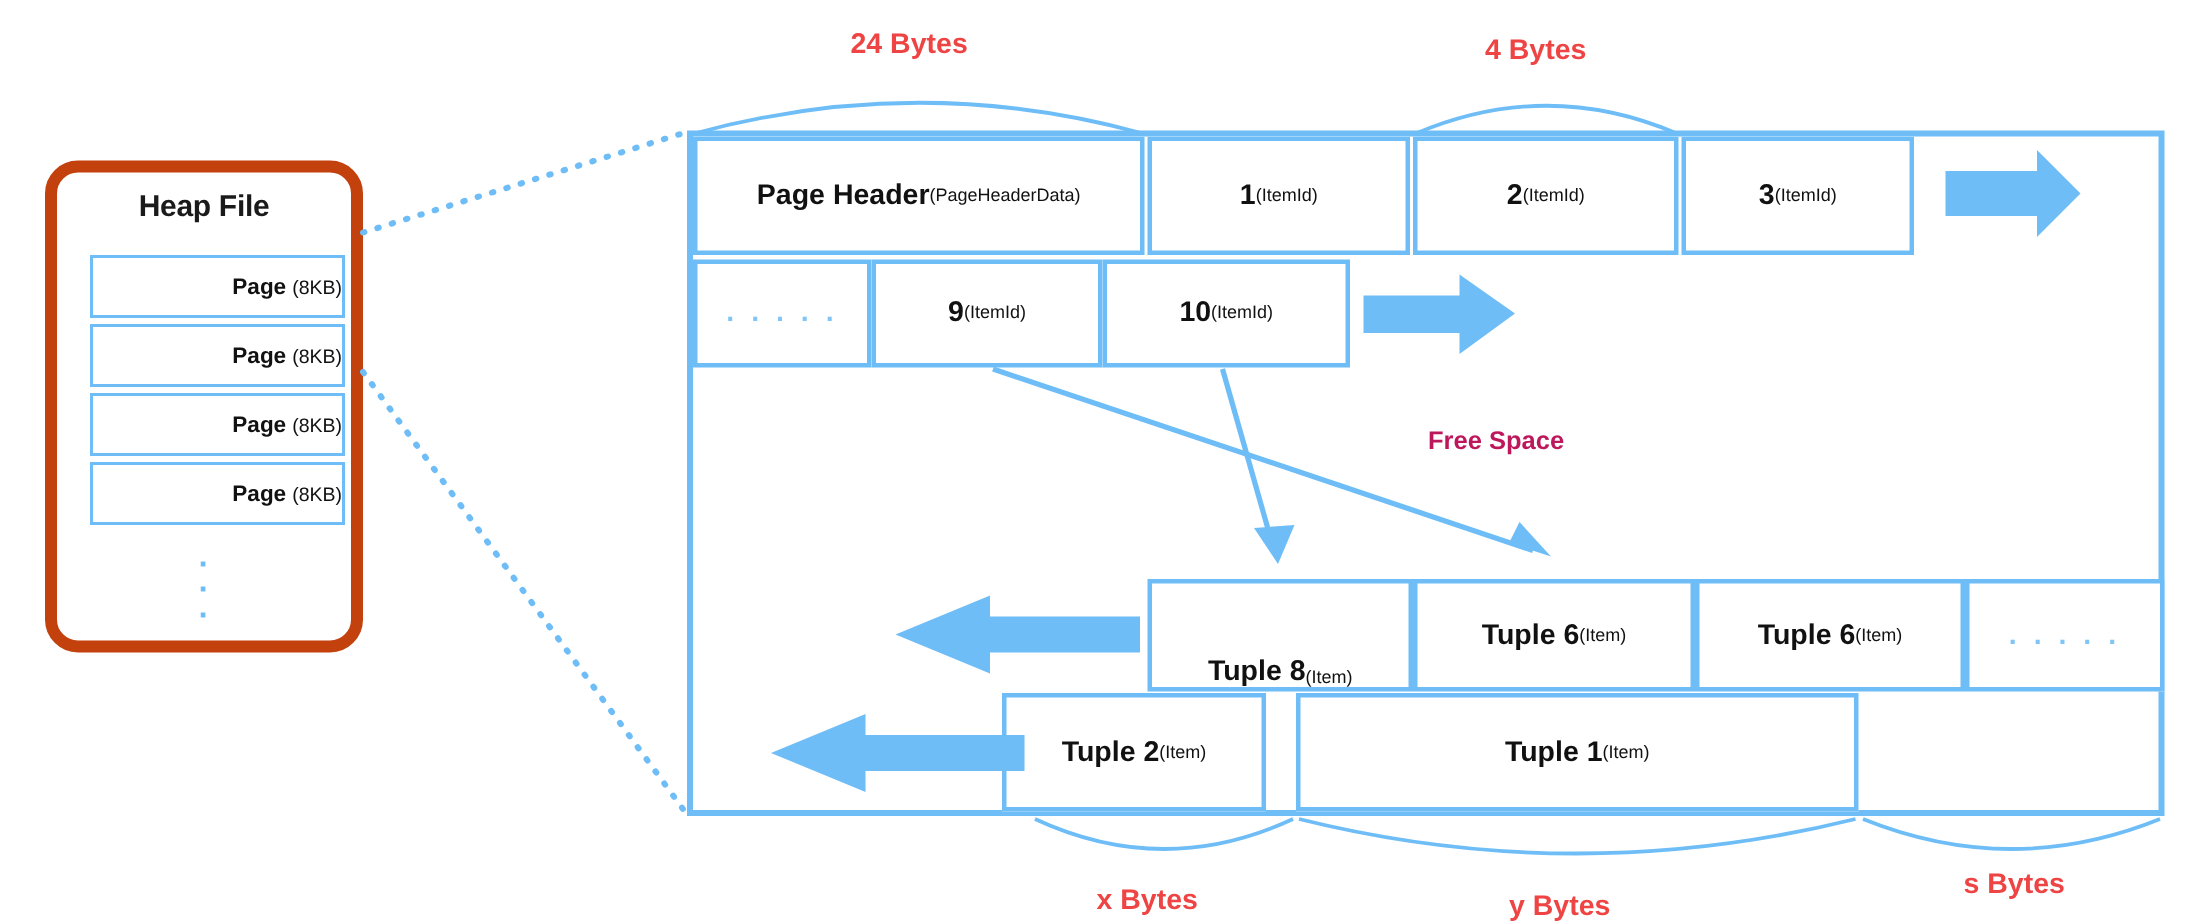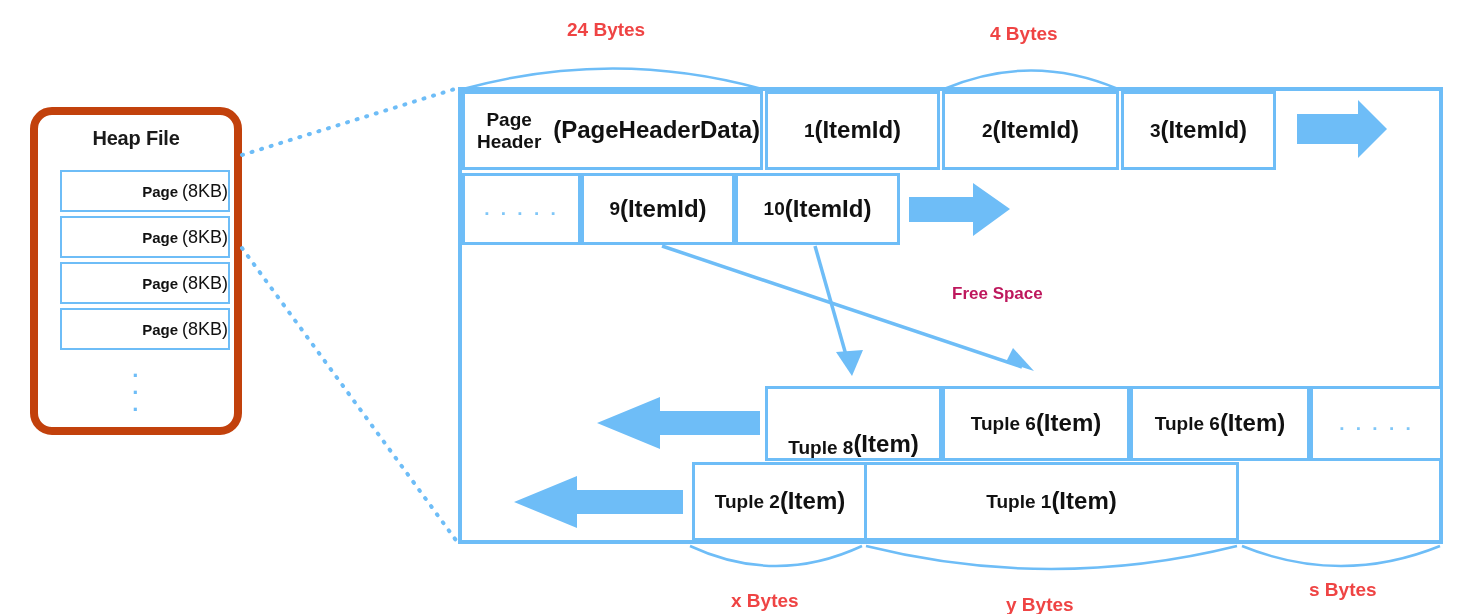--- a/index.html
+++ b/index.html
@@ -44,21 +44,21 @@
     background: #fff;
     display: flex;
     align-items: center;
     justify-content: flex-end;
     white-space: nowrap;
   }
   .page-box .pg-label {
     font-size: 15px; font-weight: bold; color: #111;
   }
   .page-box .pg-size {
-    font-size: 18px; color: #111; margin-left: 4px;
+    font-size: 13px; color: #111; margin-left: 4px;
   }
   .vdots {
     position: absolute;
     left: 0; right: 0;
     text-align: center;
     color: #6EBDF7;
     font-size: 22px;
     line-height: 17px;
     font-weight: bold;
   }
@@ -79,21 +79,21 @@
     flex-direction: row;
     align-items: center;
     justify-content: center;
     text-align: center;
     line-height: 1.12;
   }
   .cell .t1 {
     font-size: 19px; font-weight: bold; color: #111;
   }
   .cell .t2 {
-    font-size: 24px; font-weight: bold; color: #111;
+    font-size: 12px; font-weight: normal; color: #111;
   }
   .cell-dots {
     color: #7FC6F7;
     font-size: 19px;
     letter-spacing: 3px;
     font-weight: bold;
   }
 
   .freespace-label {
     position: absolute;
@@ -192,21 +192,21 @@
     <div class="t2">(Item)</div>
   </div>
   <div class="abs cell" style="left:1130px; top:386px; width:180px; height:75px;">
     <div class="t1">Tuple 6</div>
     <div class="t2">(Item)</div>
   </div>
   <div class="abs cell" style="left:1310px; top:386px; width:133px; height:75px;">
     <div class="cell-dots">. . . . .</div>
   </div>
 
-  <div class="abs cell" style="left:692px; top:462px; width:176px; height:79px;align-items:center;">
+  <div class="abs cell" style="left:668px; top:462px; width:176px; height:79px;align-items:center;">
     <div class="t1">Tuple 2</div>
     <div class="t2">(Item)</div>
   </div>
   <div class="abs cell" style="left:864px; top:462px; width:375px; height:79px;">
     <div class="t1">Tuple 1</div>
     <div class="t2">(Item)</div>
   </div>
 
   <svg class="overlay" viewBox="0 0 1458 614">
 

